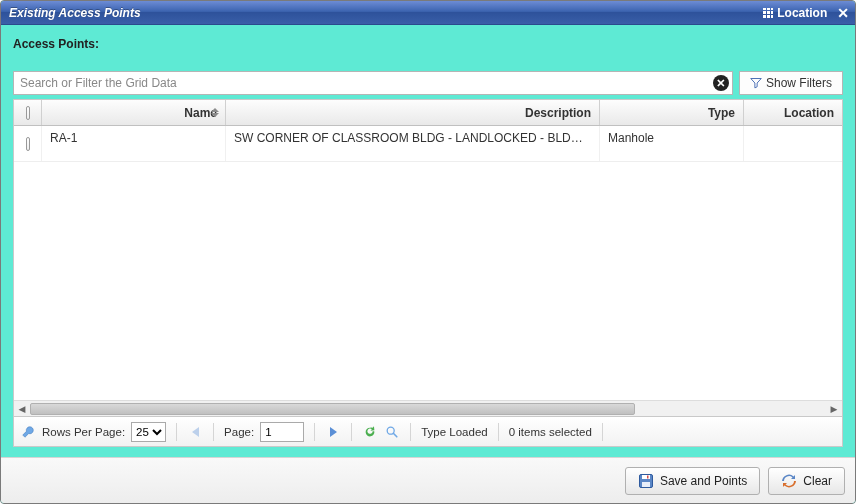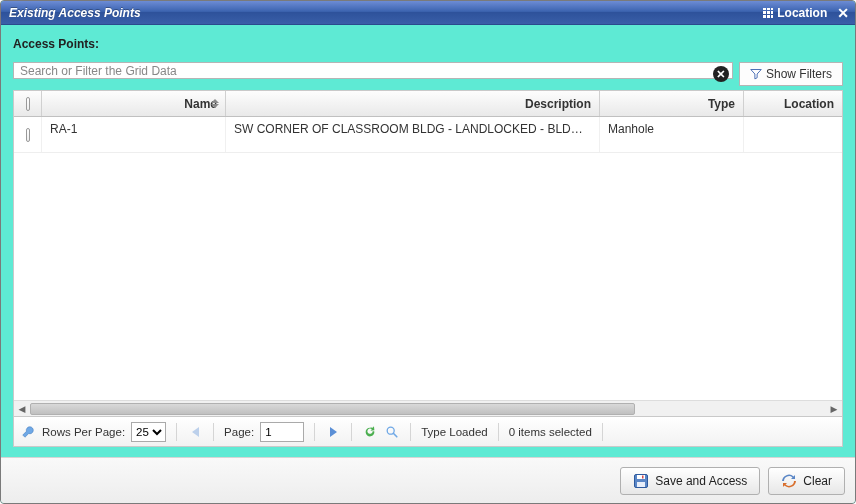--- a/index.html
+++ b/index.html
@@ -72,35 +72,35 @@
   
   .body {
     flex: 1;
     padding: 12px 12px 10px 12px;
     display: flex;
     flex-direction: column;
     min-height: 0;
   }
   .section-label {
     font-weight: bold;
-    margin-bottom: 11px;
+    margin-bottom: 20px;
     color: #222;
   }
   .filter-row {
     display: flex;
     gap: 6px;
     margin-bottom: 4px;
   }
   .search-wrap {
     flex: 1;
     position: relative;
   }
   .search-input {
     width: 100%;
-    height: 17px;
+    height: 24px;
     border: 1px solid #b5b5b5;
     padding: 2px 26px 2px 6px;
     font-size: 12px;
     color: #333;
   }
   .search-input::placeholder { color: #888; }
   .search-clear {
     position: absolute;
     right: 4px; top: 50%;
     transform: translateY(-50%);
@@ -432,21 +432,21 @@
   </div>
 
   <div class="footer">
     <div class="btn">
       <svg class="disk-svg" viewBox="0 0 16 16">
         <rect x="1.5" y="1.5" width="13" height="13" rx="1.5" fill="#5a86c6" stroke="#2e5a9e"></rect>
         <rect x="4" y="2" width="8" height="4" fill="#fff"></rect>
         <rect x="4" y="9" width="8" height="5" fill="#e8eefa"></rect>
         <rect x="9" y="2.5" width="1.5" height="3" fill="#d34b4b"></rect>
       </svg>
-      <span>Save and Access</span>
+      <span>Save and Points</span>
     </div>
     <div class="btn">
       <svg class="cycle-svg" viewBox="0 0 16 16">
         <path d="M3 8a5 5 0 0 1 8.5-3.5L10 6h4V2l-1.4 1.4A7 7 0 0 0 1 8h2z" fill="#5a86c6"></path>
         <path d="M13 8a5 5 0 0 1-8.5 3.5L6 10H2v4l1.4-1.4A7 7 0 0 0 15 8h-2z" fill="#d86f2e"></path>
       </svg>
       <span>Clear</span>
     </div>
   </div>
 

